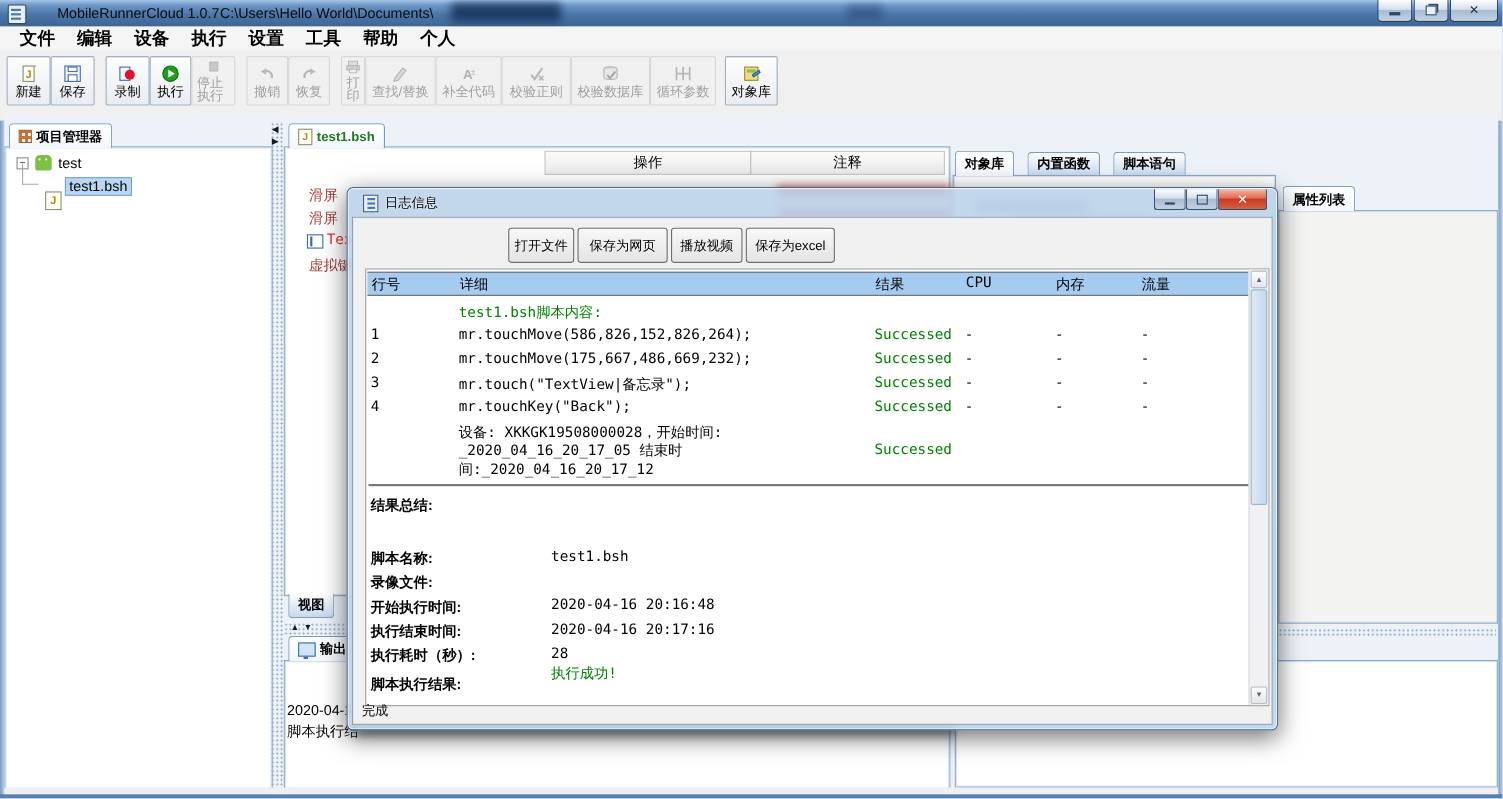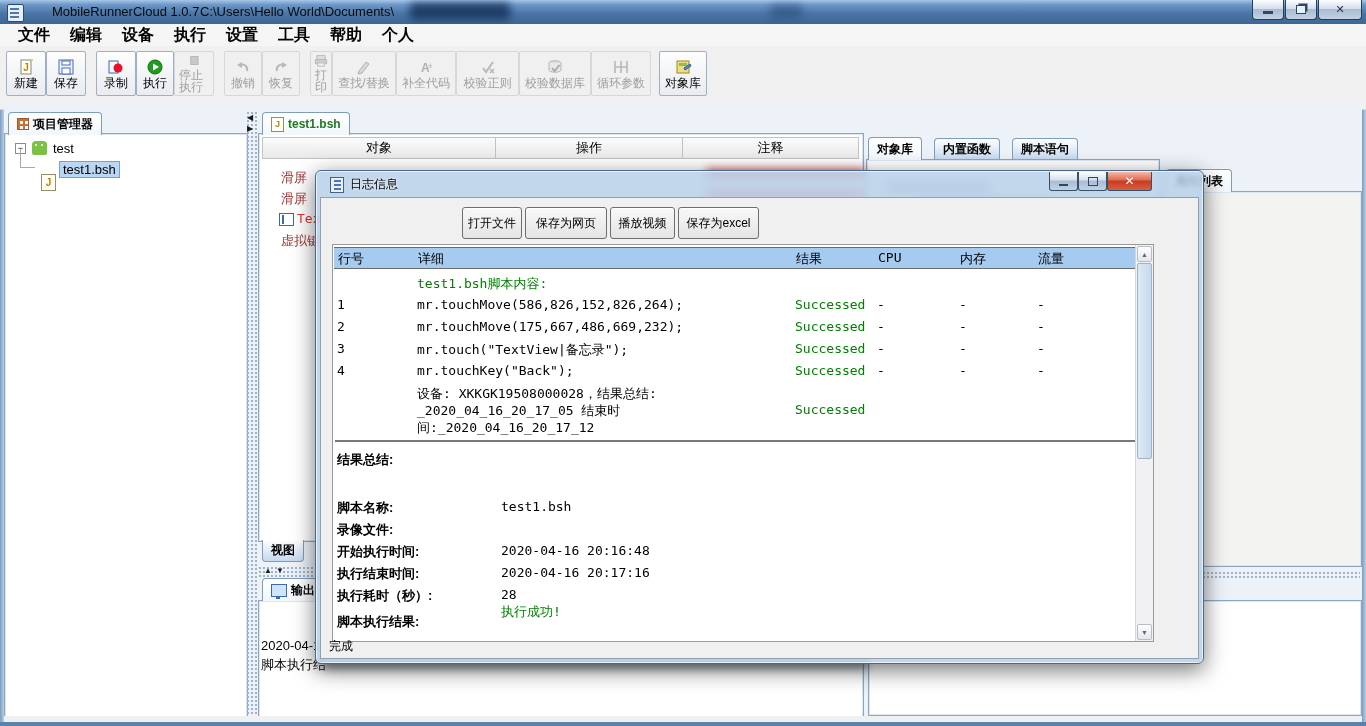--- a/index.html
+++ b/index.html
@@ -78,21 +78,21 @@
 
   
   .hdrcell{height:22px;box-sizing:border-box;border:1px solid #c2c2c2;
     background:linear-gradient(180deg,#fbfbfb,#e9e9e9);display:flex;align-items:center;justify-content:center;font-size:13px;}
   .redrow{color:#a03a3a;font-size:13px;}
 
   
   .dlg{left:315px;top:170px;width:845px;height:492px;z-index:10;border-radius:6px;
     background:rgba(186,209,233,0.88);backdrop-filter:blur(2px);
     border:1px solid #4a6888;
-    box-shadow:0 6px 22px rgba(0,0,0,0.55), inset 0 0 0 1px rgba(255,255,255,0.65);padding-left:42px;}
+    box-shadow:0 6px 22px rgba(0,0,0,0.55), inset 0 0 0 1px rgba(255,255,255,0.65);}
   .dlg-title{position:absolute;left:14px;top:5px;display:flex;align-items:center;gap:6px;font-size:12px;
     text-shadow:0 0 3px #fff;}
   .dlgbtn{position:absolute;top:1px;height:19px;border:1px solid #35506b;border-top:none;border-radius:0 0 3px 3px;
     background:linear-gradient(180deg,#fdfeff 0%,#d4dfec 45%,#a9bcd2 50%,#c3d2e2 100%);
     display:flex;align-items:center;justify-content:center;color:#243a50;font-size:10px;box-sizing:border-box;}
   .dlgbtn.close{background:linear-gradient(180deg,#f5b8a8 0%,#e06a50 45%,#c83a22 50%,#d8603e 100%);
     color:#fff;font-weight:bold;font-size:12px;}
   .dlg-content{position:absolute;left:4px;right:4px;top:26px;bottom:4px;background:#f0f0f0;
     border:1px solid #90a0b0;}
   .pushbtn{position:absolute;height:30px;border:1px solid #6e6e6e;border-radius:3px;
@@ -280,23 +280,20 @@
   <div class="abs vsplit">
     <div class="tinyarrow" style="position:absolute;left:1px;top:4px">◀</div>
     <div class="tinyarrow" style="position:absolute;left:1px;top:15px">▶</div>
   </div>
 
   <div class="abs tab sel" style="left:262px;top:112px;z-index:2">
     <span class="jdoc" style="width:11px;height:13px;font-size:9px">J</span>
     <span style="color:#1f7a1f">test1.bsh</span>
   </div>
   <div class="abs panel" style="left:258px;top:133px;width:604px;height:407px">
-    <div class="hdrcell abs" style="left:3px;top:3px;width:234px">
-        <span>对象</span>
-      </div>
     <div class="hdrcell abs" style="left:236px;top:3px;width:188px">
         <span>操作</span>
       </div>
     <div class="hdrcell abs" style="left:423px;top:3px;width:177px">
         <span>注释</span>
       </div>
     <span class="abs redrow" style="left:22px;top:35px">滑屏</span>
     <span class="abs redrow" style="left:22px;top:56px">滑屏</span>
     <div class="abs cellicon" style="left:20px;top:79px"></div>
     <span class="abs mono" style="left:38px;top:77px;color:#e03030;font-size:13px">Tex</span>
@@ -401,21 +398,21 @@
         <span class="lcell mono" style="left:626px;top:96px">-</span>
         <span class="lcell mono" style="left:704px;top:96px">-</span>
 
         <span class="lcell mono" style="left:4px;top:118px">4</span>
         <span class="lcell mono" style="left:84px;top:118px">mr.touchKey("Back");</span>
         <span class="lcell mono green" style="left:462px;top:118px">Successed</span>
         <span class="lcell mono" style="left:544px;top:118px">-</span>
         <span class="lcell mono" style="left:626px;top:118px">-</span>
         <span class="lcell mono" style="left:704px;top:118px">-</span>
 
-        <span class="lcell mono" style="left:84px;top:140px;width:320px;white-space:pre-line;line-height:17px">设备: XKKGK19508000028，结果总结:
+        <span class="lcell mono" style="left:84px;top:140px;width:320px;white-space:pre-line;line-height:17px">设备: XKKGK19508000028，开始时间:
 _2020_04_16_20_17_05 结束时
 间:_2020_04_16_20_17_12</span>
         <span class="lcell mono green" style="left:462px;top:157px">Successed</span>
 
         <div class="hline" style="left:2px;right:17px;top:195px"></div>
         <span class="lcell sumlabel" style="left:4px;top:206px">结果总结:</span>
 
 
         <span class="lcell sumlabel" style="left:4px;top:254px">脚本名称:</span>
         <span class="lcell mono" style="left:168px;top:254px">test1.bsh</span>

